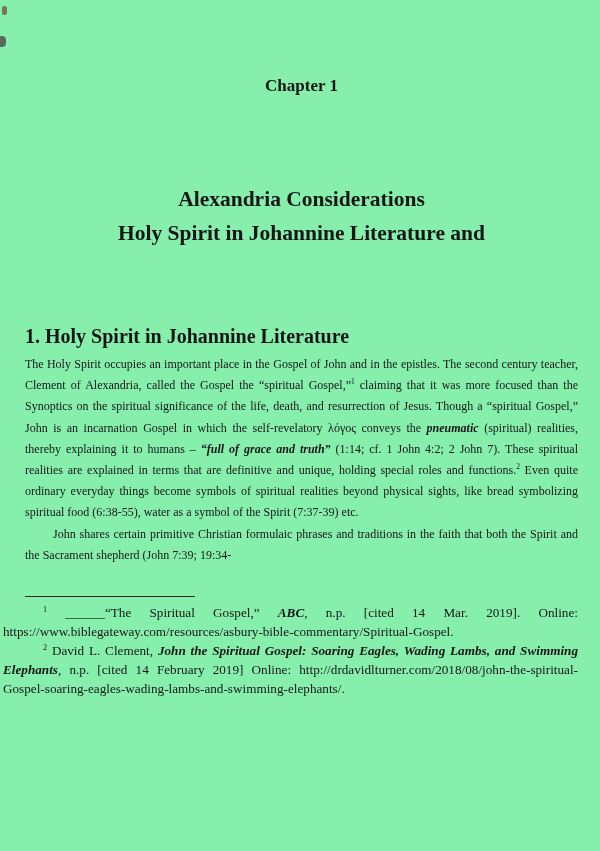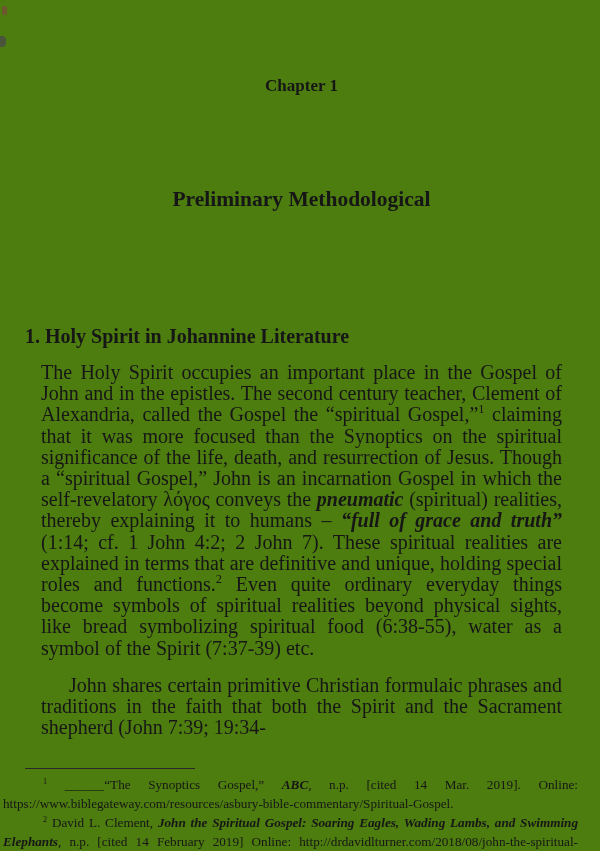--- a/index.html
+++ b/index.html
@@ -5,21 +5,21 @@
   html, body {
     margin: 0;
     padding: 0;
     background: #ffffff;
   }
   .page {
     position: relative;
     width: 600px;
     height: 851px;
     box-sizing: border-box;
-    background: #4d7c0f;
+    background: #86efac;
     padding: 76px 22px 0 25px;
     font-family: "Liberation Serif", "DejaVu Serif", serif;
     color: #161616;
     overflow: hidden;
   }
   .artifact { position: absolute; }
   .a1 { left: 2px; top: 6px;  width: 5px; height: 9px;  background: #7a4a3a; opacity: .75; border-radius: 2px; }
   .a2 { left: 0px; top: 36px; width: 6px; height: 11px; background: #4a4a48; opacity: .8;  border-radius: 0 4px 4px 0; }
   .chapter {
     margin: 0;
@@ -35,22 +35,22 @@
     font-weight: bold;
     line-height: 34px;
   }
   .section {
     margin: 76px 0 8px 0;
     font-size: 20px;
     font-weight: bold;
     line-height: 20px;
   }
   .bodytext {
-    margin: 16px;
-    font-size: 20px;
+    margin: 0;
+    font-size: 12px;
     line-height: 21.2px;
     text-align: justify;
   }
   .indent { text-indent: 28px; }
   .fn-rule {
     width: 170px;
     height: 0;
     border-top: 1.4px solid #2a2a2a;
     margin: 30px 0 6px 0;
   }
@@ -74,29 +74,29 @@
 <body>
 
 <div class="page">
 
   <div class="artifact a1"></div>
   <div class="artifact a2"></div>
 
   <h3 class="chapter">Chapter 1</h3>
 
   <h1 class="title">
-    <span>Preliminary Methodological</span><br>
-    <br>
+    <span>Alexandria Considerations</span><br>
+    <span>Holy Spirit in Johannine Literature and</span><br>
   </h1>
 
   <h2 class="section">1. Holy Spirit in Johannine Literature</h2>
 
   <p class="bodytext"><span>The Holy Spirit occupies an important place in the Gospel of John and in the epistles. The second century teacher, Clement of Alexandria, called the Gospel the “spiritual Gospel,”</span><span class="sup">1</span><span> claiming that it was more focused than the Synoptics on the spiritual significance of the life, death, and resurrection of Jesus. Though a “spiritual Gospel,” John is an incarnation Gospel in which the self-revelatory λόγος conveys the </span><span class="bi">pneumatic</span><span> (spiritual) realities, thereby explaining it to humans – </span><span class="bi">“full of grace and truth”</span><span> (1:14; cf. 1 John 4:2; 2 John 7). These spiritual realities are explained in terms that are definitive and unique, holding special roles and functions.</span><span class="sup">2</span><span> Even quite ordinary everyday things become symbols of spiritual realities beyond physical sights, like bread symbolizing spiritual food (6:38-55), water as a symbol of the Spirit (7:37-39) etc.</span></p>
 
   <p class="bodytext indent"><span>John shares certain primitive Christian formulaic phrases and traditions in the faith that both the Spirit and the Sacrament shepherd (John 7:39; 19:34-</span></p>
 
   <div class="fn-rule"></div>
 
-  <p class="footnote"><span class="sup">1</span><span> ______“The Synoptics Gospel,” </span><span class="i">ABC</span><span>, n.p. [cited 14 Mar. 2019]. Online: https://www.biblegateway.com/resources/asbury-bible-commentary/Spiritual-Gospel.</span></p>
+  <p class="footnote"><span class="sup">1</span><span> ______“The Spiritual Gospel,” </span><span class="i">ABC</span><span>, n.p. [cited 14 Mar. 2019]. Online: https://www.biblegateway.com/resources/asbury-bible-commentary/Spiritual-Gospel.</span></p>
 
   <p class="footnote"><span class="sup">2</span><span> David L. Clement, </span><span class="i">John the Spiritual Gospel: Soaring Eagles, Wading Lambs, and Swimming Elephants</span><span>, n.p. [cited 14 February 2019] Online: http://drdavidlturner.com/2018/08/john-the-spiritual-Gospel-soaring-eagles-wading-lambs-and-swimming-elephants/.</span></p>
 
 </div>
 
 </body></html>

